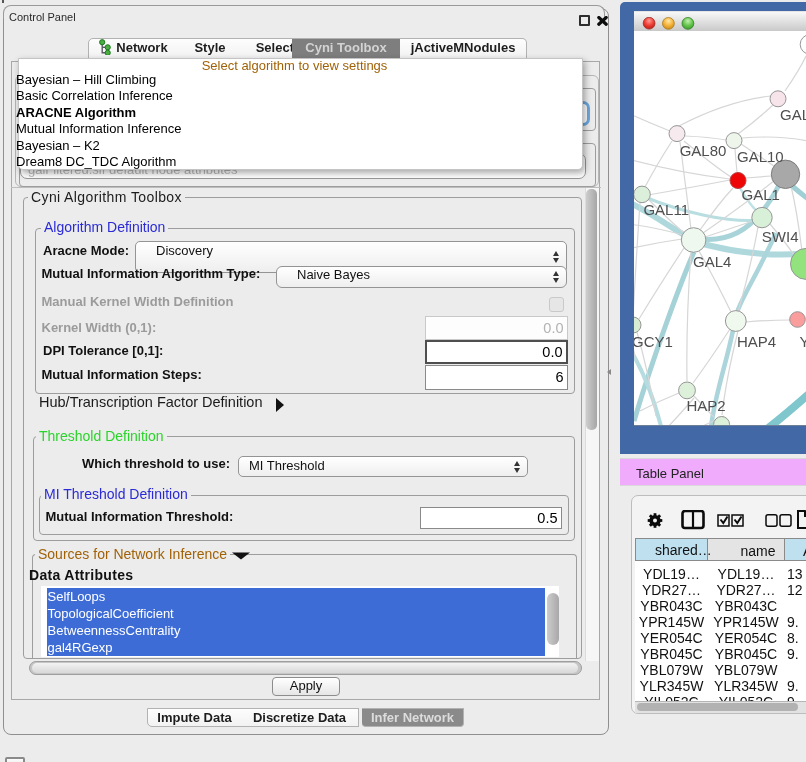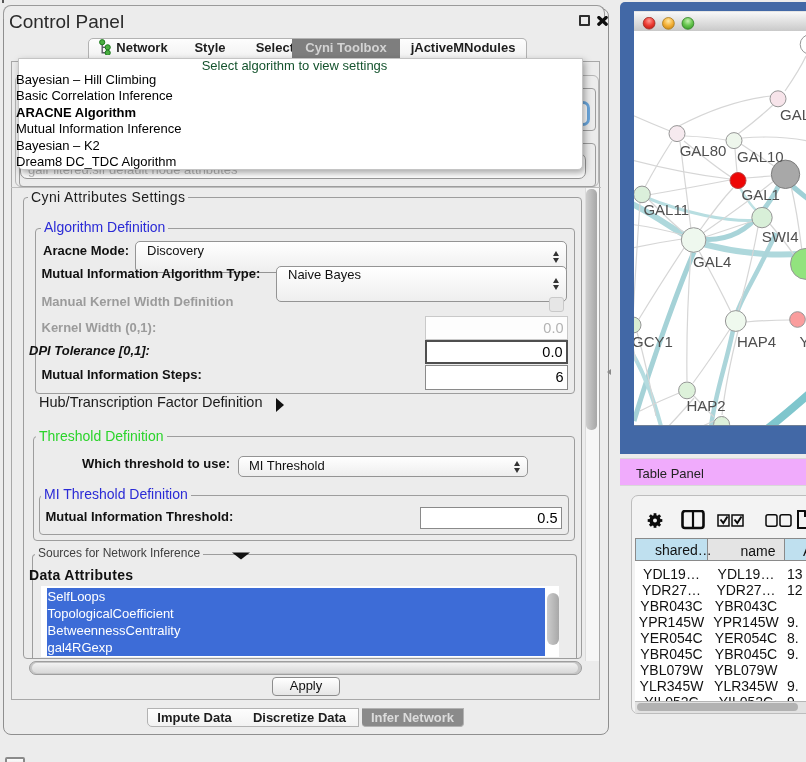--- a/index.html
+++ b/index.html
@@ -2,21 +2,21 @@
 <html><head>
 <meta charset="utf-8">
 <style>
 html,body{margin:0;padding:0;}
 body{width:806px;height:762px;background:#ececec;font-family:"Liberation Sans",sans-serif;position:relative;overflow:hidden;font-size:13px;color:#1a1a1a;}
 .abs{position:absolute;}
 .b{font-weight:bold;}
 
 
 #cpwin{left:3px;top:8px;width:604px;height:725px;border:1px solid #8f8f8f;border-radius:8px;background:#ececec;}
-#cptitle{left:5px;top:2px;font-size:19px;color:#2a2a2a;}
+#cptitle{left:5px;top:2px;font-size:11px;color:#2a2a2a;}
 
 .tab{top:28.5px;height:21px;border:1px solid #b2b2b2;background:linear-gradient(#fdfdfd,#f2f2f2);box-sizing:border-box;text-align:center;font-weight:bold;color:#1d1d1d;line-height:17px;font-size:13px;}
 
 #innerpanel{left:7px;top:52px;width:587px;height:637px;border:1px solid #a8a8a8;background:#ececec;}
 .groupbox{border:1px solid #9d9d9d;border-radius:4px;box-sizing:border-box;}
 .glabel{background:#ececec;padding:0 3px;font-size:13px;position:absolute;}
 .combo{box-sizing:border-box;border:1px solid #949494;border-radius:5px;background:linear-gradient(#ffffff,#eeeeee);font-size:13px;line-height:20px;padding-left:11px;color:#111;}
 .fld{box-sizing:border-box;border:1px solid #8a8a8a;background:#fff;font-size:14.5px;text-align:right;padding-right:3.5px;line-height:21px;color:#000;}
 .rowlab{font-size:13px;font-weight:bold;color:#111;}
 .gray{color:#9b9b9b !important;}
@@ -61,40 +61,40 @@
   <div class="abs groupbox" style="left:15px;top:79px;width:577px;height:43px;"></div>
   <div class="abs" style="left:19px;top:92px;width:567px;height:25px;border:3px solid #6ba7dd;border-radius:7px;background:#fff;box-sizing:border-box;"></div>
   <div class="abs groupbox" style="left:15px;top:134px;width:577px;height:44px;"></div>
   <div class="abs" style="left:16px;top:144px;width:566px;height:26px;border:1px solid #979797;border-radius:7px;background:#fff;box-sizing:border-box;overflow:hidden;">
     <div class="abs" style="left:7px;top:8px;font-size:13px;color:#b9b9b9;white-space:nowrap;">galFiltered.sif default node attributes</div>
   </div>
 
   <div class="abs" style="left:7px;top:178px;width:590px;height:1px;background:#bdbdbd;"></div>
 
   <div class="abs groupbox" style="left:19px;top:188px;width:559px;height:462px;"></div>
-  <div class="abs glabel" style="left:24px;top:180px;color:#1c1c1c;font-size:14px;letter-spacing:0.4px;">Cyni Attributes Settings</div>
+  <div class="abs glabel" style="left:24px;top:180px;color:#1c1c1c;font-size:14px;letter-spacing:0.4px;">Cyni Algorithm Toolbox</div>
 
   <div class="abs groupbox" style="left:31px;top:219px;width:540px;height:166px;"></div>
   <div class="abs glabel" style="left:37px;top:210px;color:#2a2ad6;font-size:14px;">Algorithm Definition</div>
 
   <div class="abs rowlab" style="left:39px;top:234px;">Aracne Mode:</div>
-  <div class="abs combo" style="left:131px;top:232px;width:432px;height:32px;padding-left:11px;line-height:17px;">Discovery<svg width="6" height="12" viewBox="0 0 6 12">
+  <div class="abs combo" style="left:131px;top:232px;width:432px;height:32px;padding-left:20px;line-height:17px;">Discovery<svg width="6" height="12" viewBox="0 0 6 12">
         <polygon points="3,0 6,5 0,5" fill="#333"></polygon>
         <polygon points="0,7 6,7 3,12" fill="#333"></polygon>
       </svg></div>
   <div class="abs rowlab" style="left:37.5px;top:257px;">Mutual Information Algorithm Type:</div>
-  <div class="abs combo" style="left:272px;top:257px;width:291px;height:36px;padding-left:11px;line-height:15px;">Naive Bayes<svg width="6" height="12" viewBox="0 0 6 12">
+  <div class="abs combo" style="left:272px;top:257px;width:291px;height:22px;padding-left:20px;line-height:15px;border-radius:6px;">Naive Bayes<svg width="6" height="12" viewBox="0 0 6 12">
         <polygon points="3,0 6,5 0,5" fill="#333"></polygon>
         <polygon points="0,7 6,7 3,12" fill="#333"></polygon>
       </svg></div>
   <div class="abs rowlab gray" style="left:37.5px;top:285px;">Manual Kernel Width Definition</div>
   <div class="abs" style="left:545px;top:288px;width:13px;height:13px;background:#e6e6e6;border:1px solid #c9c9c9;border-radius:3px;"></div>
   <div class="abs rowlab gray" style="left:37.5px;top:311px;">Kernel Width (0,1):</div>
   <div class="abs fld" style="left:421px;top:307px;width:143px;height:24px;border-color:#c9c9c9;color:#b3b3b3;background:#fdfdfd;line-height:23px;">0.0</div>
-  <div class="abs rowlab" style="left:25px;top:334px;font-style:italic;">DPI Tolerance [0,1]:</div>
+  <div class="abs rowlab" style="left:39px;top:334px;">DPI Tolerance [0,1]:</div>
   <div class="abs fld" style="left:421px;top:331px;width:143px;height:24px;border:2px solid #4f4f4f;line-height:21px;">0.0</div>
   <div class="abs rowlab" style="left:37.5px;top:358px;">Mutual Information Steps:</div>
   <div class="abs fld" style="left:421px;top:356px;width:143px;height:25px;line-height:22px;">6</div>
 
   <div class="abs" style="left:35px;top:385px;font-size:14.5px;color:#1a1a1a;">Hub/Transcription Factor Definition</div>
   <svg class="abs" style="left:271px;top:389px;" width="9" height="14">
       <polygon points="1,0 9,7 1,14" fill="#111"></polygon>
     </svg>
 
   <div class="abs groupbox" style="left:29px;top:427px;width:542px;height:105px;"></div>
@@ -104,21 +104,21 @@
         <polygon points="3,0 6,5 0,5" fill="#333"></polygon>
         <polygon points="0,7 6,7 3,12" fill="#333"></polygon>
       </svg></div>
 
   <div class="abs groupbox" style="left:35px;top:486px;width:530px;height:40px;"></div>
   <div class="abs glabel" style="left:37px;top:477px;color:#2a2ad6;font-size:14px;">MI Threshold Definition</div>
   <div class="abs rowlab" style="left:41.5px;top:500px;">Mutual Information Threshold:</div>
   <div class="abs fld" style="left:416px;top:498px;width:142px;height:22px;line-height:21px;">0.5</div>
 
   <div class="abs groupbox" style="left:28px;top:545px;width:545px;height:105px;border-bottom:none;border-radius:4px 4px 0 0;"></div>
-  <div class="abs glabel" style="left:31px;top:537px;font-size:12px;color:#404040;">Sources for Network Inference</div>
+  <div class="abs glabel" style="left:31px;top:537px;font-size:14px;color:#a16207;">Sources for Network Inference</div>
   <svg class="abs" style="left:228px;top:543px;" width="18" height="8">
       <polygon points="0,0.5 18,0.5 9,7.5" fill="#111"></polygon>
     </svg>
   <div class="abs rowlab" style="left:25px;top:558px;font-size:14px;letter-spacing:0.3px;">Data Attributes</div>
   <div class="abs" style="left:37px;top:577px;width:518px;height:71px;background:#fff;">
     <div class="abs" style="left:6px;top:2px;width:498px;height:68px;background:#3d6cd7;color:#fff;font-size:13px;line-height:17px;padding-left:0.5px;box-sizing:border-box;">SelfLoops<br>TopologicalCoefficient<br>BetweennessCentrality<br>gal4RGexp</div>
     <div class="abs" style="left:506px;top:7px;width:12px;height:52px;background:linear-gradient(90deg,#cdcdcd,#a8a8a8);border-radius:6px;"></div>
   </div>
 
   <div class="abs" style="left:25px;top:652px;width:553px;height:14px;background:#c6c6c6;border:1px solid #9e9e9e;border-radius:7px;box-sizing:border-box;">
@@ -128,21 +128,21 @@
   <div class="abs" style="left:581px;top:179px;width:13px;height:473px;background:#f6f6f6;border-left:1px solid #dcdcdc;"></div>
   <div class="abs" style="left:582px;top:180px;width:11px;height:241px;background:linear-gradient(90deg,#cdcdcd,#a6a6a6);border-radius:5px;"></div>
 
   <div class="abs" style="left:268px;top:668px;width:66px;height:17px;border:1px solid #8d8d8d;border-radius:4px;background:linear-gradient(#ffffff,#e6e6e6);text-align:center;line-height:16px;font-size:13px;color:#111;">Apply</div>
 
   <div class="abs tab" style="top:699px;left:143px;width:95px;height:19px;line-height:18px;border-radius:0 0 0 5px;">Impute Data</div>
   <div class="abs tab" style="top:699px;left:237px;width:118px;height:19px;line-height:18px;border-left:none;">Discretize Data</div>
   <div class="abs tab" style="top:699px;left:358px;width:102px;height:19px;line-height:18px;border-left:none;background:#8a8a8a;color:#dcdcdc;border-radius:0 0 4px 4px;">Infer Network</div>
 
   <div class="abs" style="left:14px;top:49px;width:563px;height:110px;background:#fff;border:1px solid #c4c4c4;border-radius:0 0 5px 5px;box-shadow:2px 3px 7px rgba(0,0,0,0.35);font-size:13px;">
-    <div class="abs" style="left:-6px;top:0px;width:100%;text-align:center;color:#14532d;line-height:13px;">Select algorithm to view settings</div>
+    <div class="abs" style="left:-6px;top:0px;width:100%;text-align:center;color:#a16207;line-height:13px;">Select algorithm to view settings</div>
     <div class="abs" style="left:-3px;top:13px;line-height:16.4px;color:#000;">Bayesian – Hill Climbing<br>Basic Correlation Inference<br><span class="b">ARACNE Algorithm</span><br>Mutual Information Inference<br>Bayesian – K2<br>Dream8 DC_TDC Algorithm</div>
   </div>
 </div>
 
 <div class="abs" style="left:607px;top:369px;width:0;height:0;border-top:3px solid transparent;border-bottom:3px solid transparent;border-right:4px solid #8a8a8a;"></div>
 
 <div class="abs" id="netwin" style="left:620px;top:2px;width:186px;height:452px;background:#4268a6;border-radius:5px 0 0 0;">
   <div class="abs" style="left:14px;top:9px;width:172px;height:21px;background:linear-gradient(#f8f8f8,#c9c9c9);border-bottom:1px solid #858585;border-top:1px solid #e5e5e5;box-sizing:border-box;"></div>
   <svg class="abs" style="left:22px;top:15px;" width="80" height="13">
     <defs>

